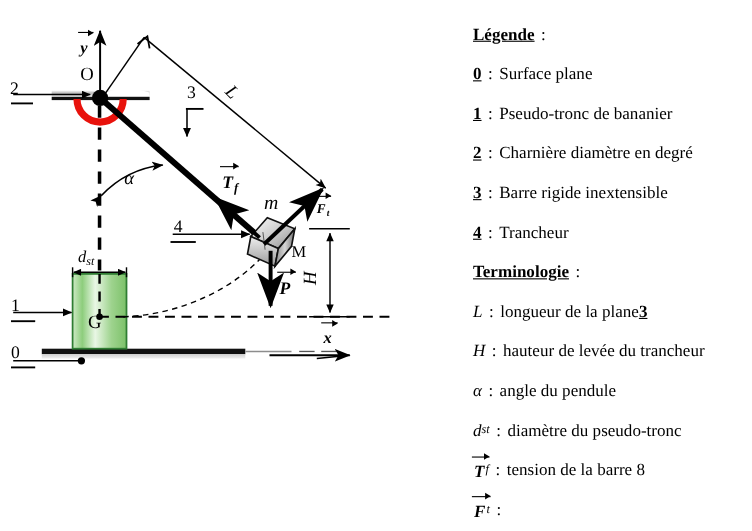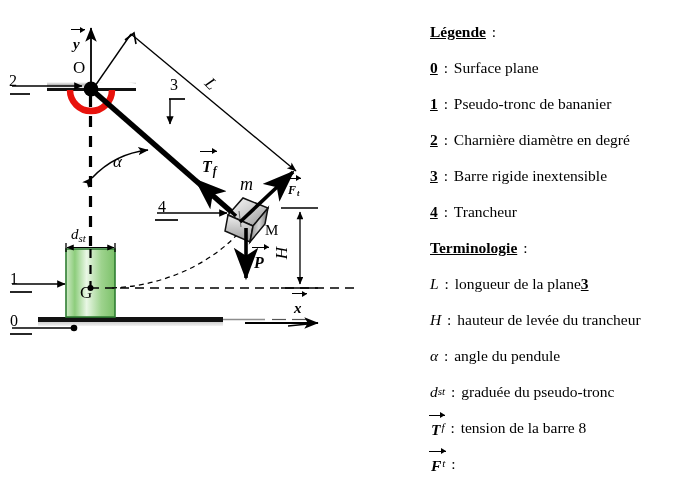--- a/index.html
+++ b/index.html
@@ -294,21 +294,21 @@
     <div class="leg-row">
       <span class="leg-key-i">α</span>
         <span class="colon">&nbsp;:&nbsp;</span>
         <span>angle du pendule</span>
     </div>
 
     <div class="leg-row">
       <span class="leg-key-i">d</span>
         <span class="sub">st</span>
         <span class="colon">&nbsp;:&nbsp;</span>
-        <span>graduée du pseudo-tronc</span>
+        <span>diamètre du pseudo-tronc</span>
     </div>
 
     <div class="leg-row">
       <span class="vec">T</span>
         <span class="sub">f</span>
         <span class="colon">&nbsp;:&nbsp;</span>
         <span>tension de la barre 8</span>
     </div>
 
     <div class="leg-row">

